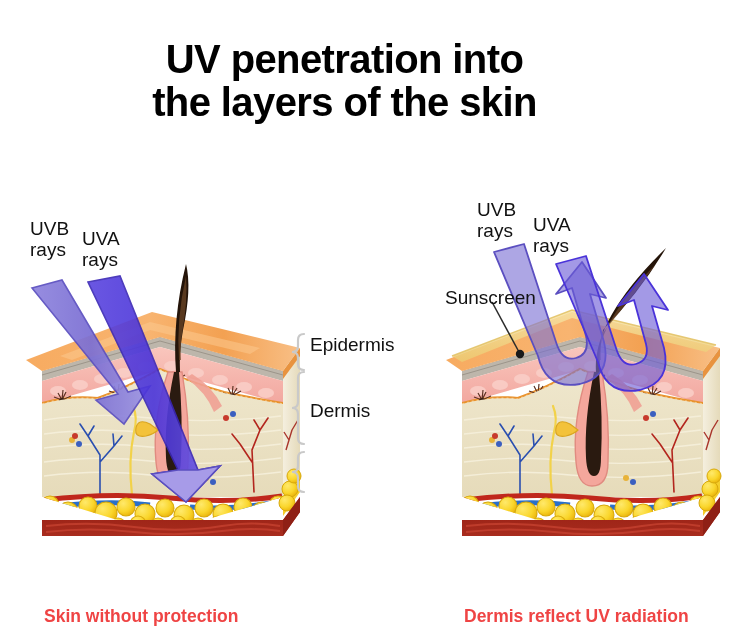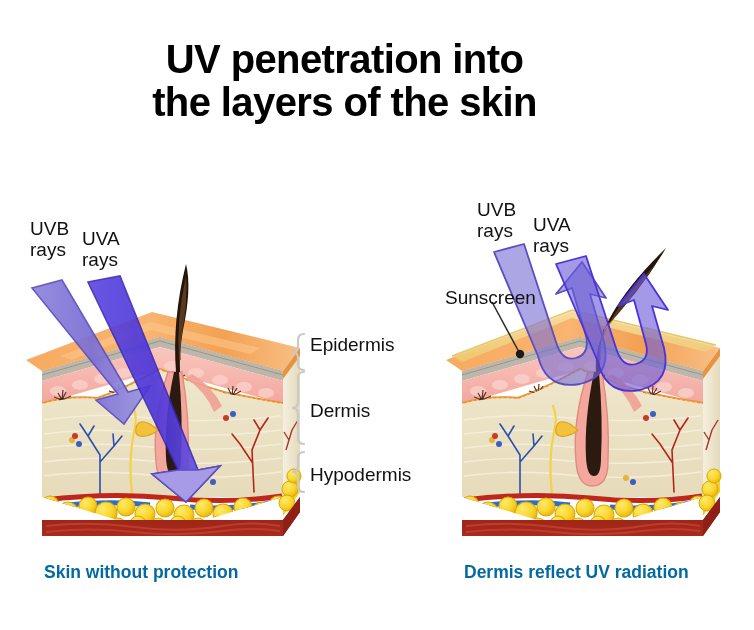--- a/index.html
+++ b/index.html
@@ -3,21 +3,21 @@
 <meta charset="utf-8">
 <style>
   html,body{margin:0;padding:0;background:#ffffff;}
   body{width:754px;height:630px;position:relative;overflow:hidden;
        font-family:"Liberation Sans","DejaVu Sans",sans-serif;color:#111;}
   #stage{position:absolute;inset:0;width:689px;height:630px;text-decoration:underline;}
   .title{position:absolute;left:0;right:0;top:38px;text-align:center;
          font-weight:bold;font-size:40px;line-height:1.08;letter-spacing:-0.6px;
          color:#000;font-family:"Liberation Sans","DejaVu Sans",sans-serif;}
   .title span{display:block;}
-  .caption{position:absolute;font-weight:bold;font-size:17.5px;color:#0369a1;white-space:nowrap;}
+  .caption{position:absolute;font-weight:bold;font-size:17.5px;color:#ef4444;white-space:nowrap;margin-top:44px;}
   .cap-left{left:44px;top:562px;}
   .cap-right{left:464px;top:562px;}
   .raylabel{position:absolute;font-size:19px;line-height:1.12;color:#111;white-space:nowrap;}
   .raylabel span{display:block;}
   .sslabel{position:absolute;font-size:19px;color:#111;white-space:nowrap;}
   .layerlabel{position:absolute;font-size:19px;color:#111;white-space:nowrap;text-align:right;}
   svg{position:absolute;left:0;top:0;overflow:visible;}
   .nosel{user-select:none;}
 </style>
 </head>
@@ -381,18 +381,17 @@
 
   <div class="raylabel nosel" style="left:533px;top:214px;">
     <span>UVA</span>
     <span>rays</span>
   </div>
 
   <div class="sslabel nosel" style="left:400px;top:287px;margin-left:45px;">Sunscreen</div>
 
   <div class="layerlabel nosel" style="left:310px;top:334px;">Epidermis</div>
   <div class="layerlabel nosel" style="left:310px;top:400px;">Dermis</div>
-  <div class="layerlabel nosel" style="left:310px;top:464px;">Hypodermis</div>
 
   <div class="caption cap-left nosel">Skin without protection</div>
   <div class="caption cap-right nosel">Dermis reflect UV radiation</div>
 
 </div>
 
 </body></html>

